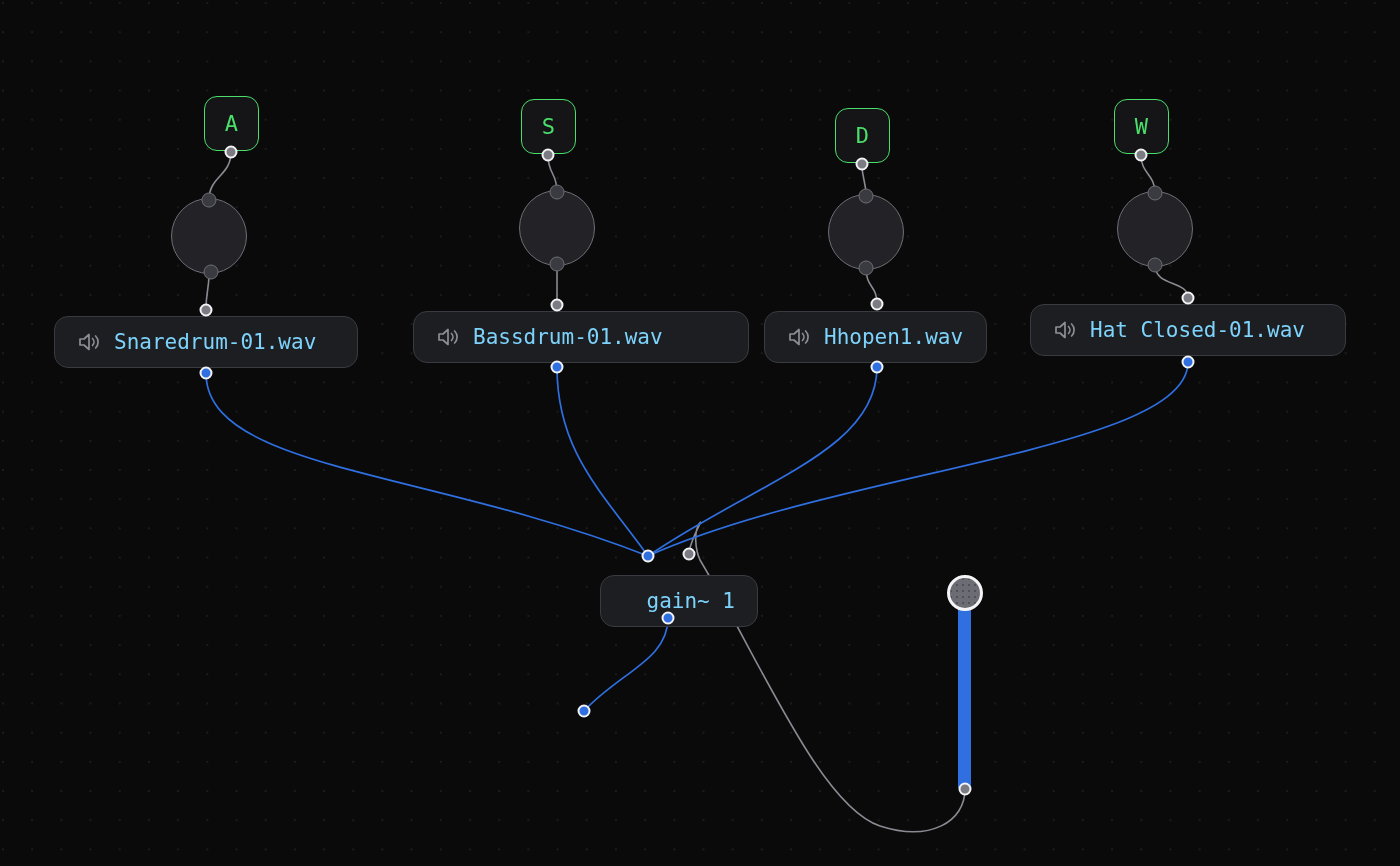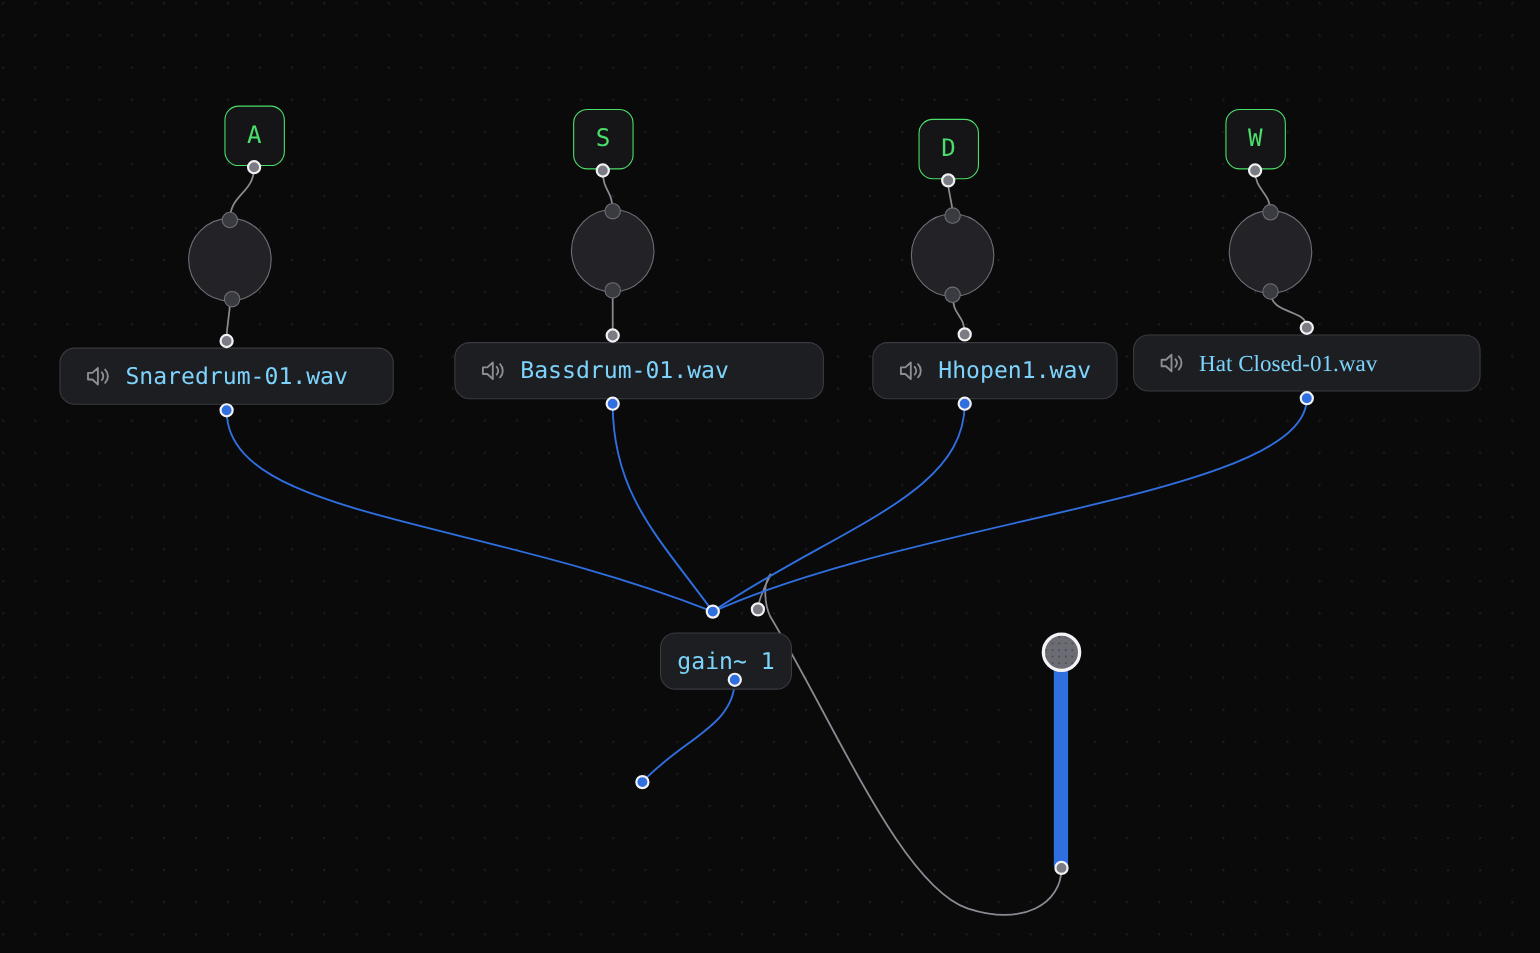--- a/index.html
+++ b/index.html
@@ -177,48 +177,48 @@
 
   <div class="node filenode" style="left:413px; top:311px; width:336px;">
     <svg class="spk" width="24" height="22" viewBox="0 0 24 22">
       <path d="M3 8 H7 L12 3.5 V18.5 L7 14 H3 Z" fill="none" stroke="#8d8d95" stroke-width="1.7" stroke-linejoin="round"></path>
       <path d="M15.5 7.5 A5 5 0 0 1 15.5 14.5" fill="none" stroke="#8d8d95" stroke-width="1.7" stroke-linecap="round"></path>
       <path d="M18.6 5 A8.5 8.5 0 0 1 18.6 17" fill="none" stroke="#8d8d95" stroke-width="1.7" stroke-linecap="round"></path>
     </svg>
     <span>Bassdrum‑01.wav</span>
   </div>
 
-  <div class="node filenode" style="left:793px; top:311px; width:223px;">
+  <div class="node filenode" style="left:764px; top:311px; width:223px;">
     <svg class="spk" width="24" height="22" viewBox="0 0 24 22">
       <path d="M3 8 H7 L12 3.5 V18.5 L7 14 H3 Z" fill="none" stroke="#8d8d95" stroke-width="1.7" stroke-linejoin="round"></path>
       <path d="M15.5 7.5 A5 5 0 0 1 15.5 14.5" fill="none" stroke="#8d8d95" stroke-width="1.7" stroke-linecap="round"></path>
       <path d="M18.6 5 A8.5 8.5 0 0 1 18.6 17" fill="none" stroke="#8d8d95" stroke-width="1.7" stroke-linecap="round"></path>
     </svg>
     <span>Hhopen1.wav</span>
   </div>
 
-  <div class="node filenode" style="left:1030px; top:304px; width:316px;font-family:Liberation Serif, serif;">
+  <div class="node filenode" style="left:1030px; top:304px; width:316px;">
     <svg class="spk" width="24" height="22" viewBox="0 0 24 22">
       <path d="M3 8 H7 L12 3.5 V18.5 L7 14 H3 Z" fill="none" stroke="#8d8d95" stroke-width="1.7" stroke-linejoin="round"></path>
       <path d="M15.5 7.5 A5 5 0 0 1 15.5 14.5" fill="none" stroke="#8d8d95" stroke-width="1.7" stroke-linecap="round"></path>
       <path d="M18.6 5 A8.5 8.5 0 0 1 18.6 17" fill="none" stroke="#8d8d95" stroke-width="1.7" stroke-linecap="round"></path>
     </svg>
     <span>Hat Closed‑01.wav</span>
   </div>
 
   <div class="port" style="left:206px;  top:310px;"></div>
   <div class="port sig" style="left:206px;  top:373px;"></div>
   <div class="port" style="left:557px;  top:305px;"></div>
   <div class="port sig" style="left:557px;  top:367px;"></div>
   <div class="port" style="left:877px;  top:304px;"></div>
   <div class="port sig" style="left:877px;  top:367px;"></div>
   <div class="port" style="left:1188px; top:298px;"></div>
   <div class="port sig" style="left:1188px; top:362px;"></div>
 
-  <div class="node objnode" style="left:600px; top:575px; width:120px;">
+  <div class="node objnode" style="left:600px; top:575px; width:158px;justify-content:flex-end;">
     <span>gain~ 1</span>
   </div>
   <div class="port sig" style="left:648px; top:556px;"></div>
   <div class="port" style="left:689px; top:554px;"></div>
   <div class="port sig" style="left:668px; top:618px;"></div>
 
   <div class="port sig" style="left:584px; top:711px;"></div>
 
   <div id="slider-track" style="left:958px; top:596px; height:192px;"></div>
   <div id="slider-knob" style="left:965px; top:593px;"></div>

